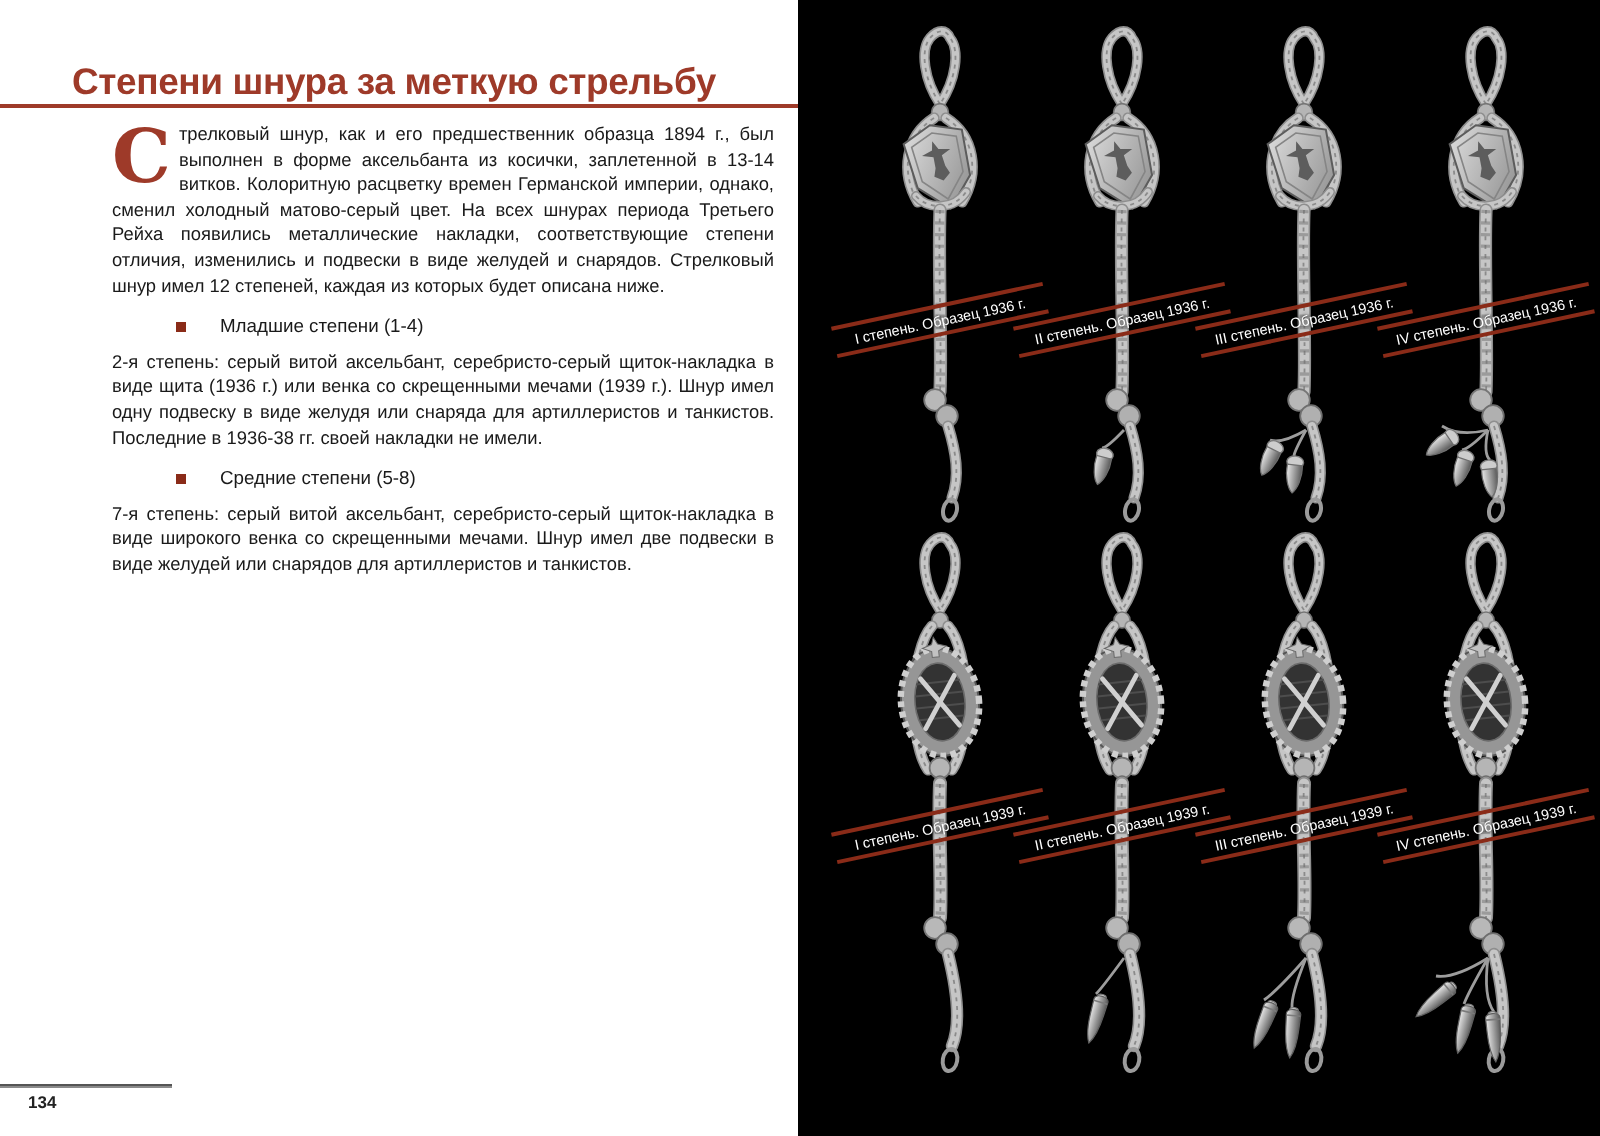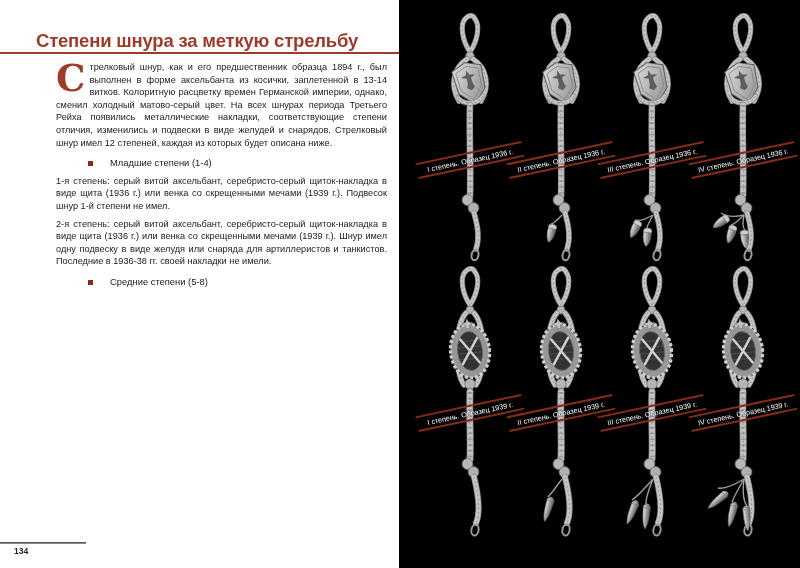--- a/index.html
+++ b/index.html
@@ -48,27 +48,27 @@
     <h1 class="title">Степени шнура за меткую стрельбу</h1>
     <div class="title-rule"></div>
 
     <div class="body">
       <p class="intro"><span class="dropcap">С</span><span>трелковый шнур, как и его предшественник образца 1894 г., был выполнен в форме аксельбанта из косички, заплетенной в 13-14 витков. Колоритную расцветку времен Германской империи, однако, сменил холодный матово-серый цвет. На всех шнурах периода Третьего Рейха появились металлические накладки, соответствующие степени отличия, изменились и подвески в виде желудей и снарядов. Стрелковый шнур имел 12 степеней, каждая из которых будет описана ниже.</span></p>
 
       <div class="section-head">
         <span class="bullet"></span>
         <span>Младшие степени (1-4)</span>
       </div>
-      <p>1-я степень: серый витой аксельбант, серебристо-серый щиток-накладка в виде щита (1936 г.) или венка со скрещенными мечами (1939 г.). Подвесок шнур 1-й степени не имел.</p>
       <p>2-я степень: серый витой аксельбант, серебристо-серый щиток-накладка в виде щита (1936 г.) или венка со скрещенными мечами (1939 г.). Шнур имел одну подвеску в виде желудя или снаряда для артиллеристов и танкистов. Последние в 1936-38 гг. своей накладки не имели.</p>
 
       <div class="section-head">
         <span class="bullet"></span>
         <span>Средние степени (5-8)</span>
       </div>
+      <p>7-я степень: серый витой аксельбант, серебристо-серый щиток-накладка в виде широкого венка со скрещенными мечами. Шнур имел две подвески в виде желудей или снарядов для артиллеристов и танкистов.</p>
     </div>
 
     <div class="page-number">134</div>
     <div class="page-number-rule"></div>
   </div>
 
   <div class="right-page">
 
     <div class="fig" style="left:25px;top:12px;">
       <svg class="lanyard-svg" viewBox="0 0 92 255" width="92" height="255">

